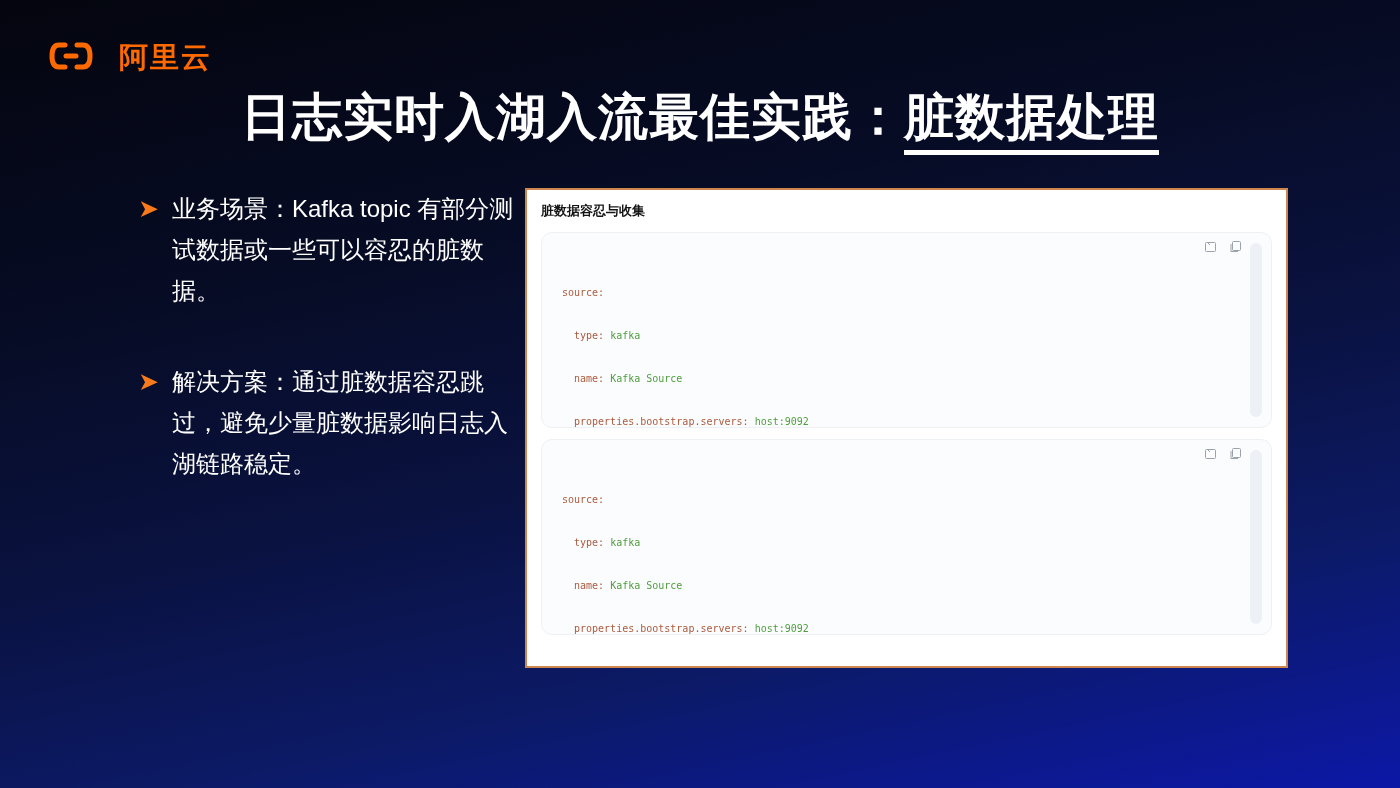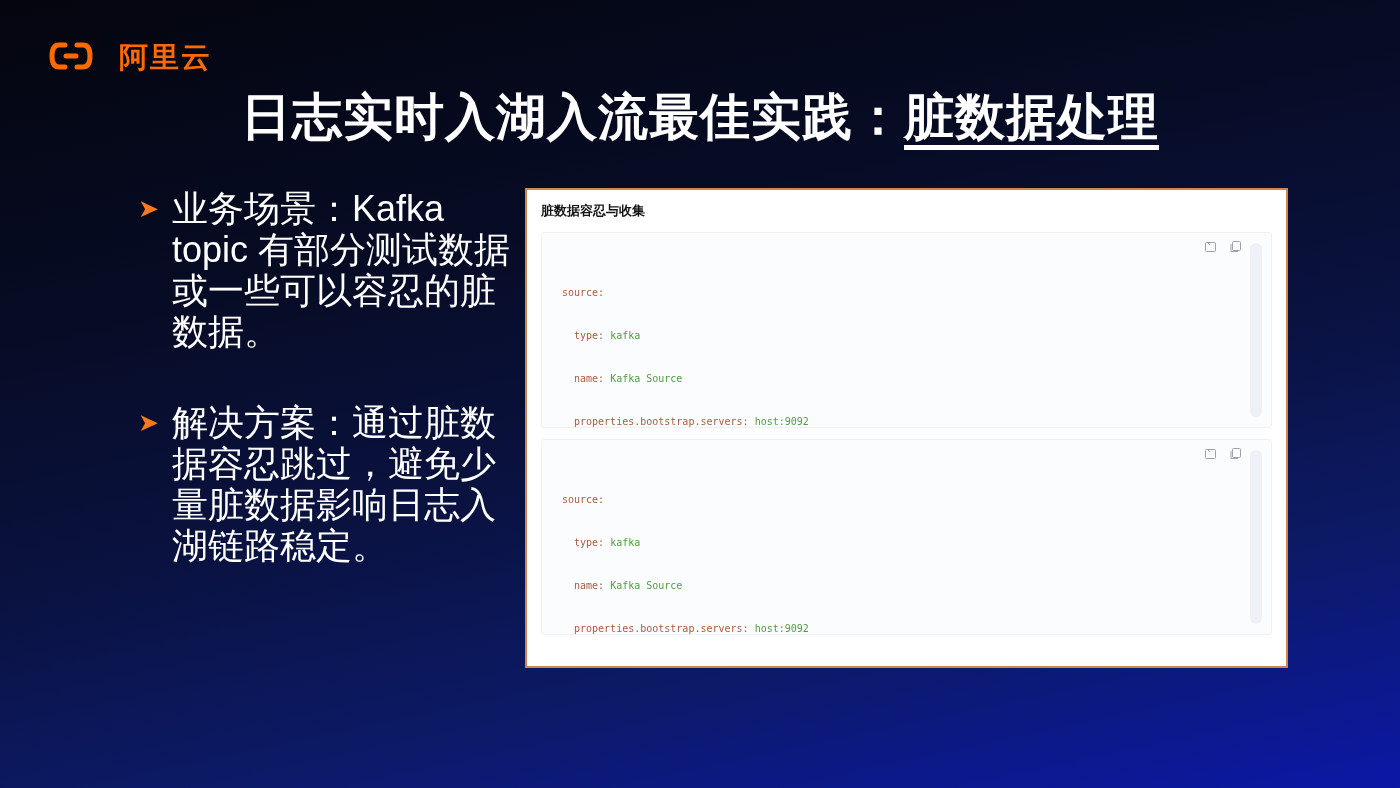--- a/index.html
+++ b/index.html
@@ -10,37 +10,37 @@
   }
   .slide { position:relative; width:1400px; height:788px; }
 
   
   .logo { position:absolute; left:48px; top:38px; display:flex; align-items:center; gap:25px; }
   .logo-text { color:#FF6A00; font-size:29px; font-weight:bold; letter-spacing:2px; }
 
   
   .title { position:absolute; left:0; top:84px; width:1400px; text-align:center;
            color:#ffffff; font-size:50px; font-weight:bold; letter-spacing:1px; }
-  .title .ul { border-bottom:5px solid #ffffff; }
+  .title .ul { border-bottom:5px solid #ffffff; padding-bottom:5px; }
 
   
   .bullets { position:absolute; left:138px; top:188px; width:382px; }
   .bullet { display:flex; gap:13px; margin-bottom:50px; }
   .bullet-arrow { color:#f97a1c; font-size:25px; line-height:41px; flex:0 0 auto; }
-  .bullet-text { color:#ffffff; font-size:36px; line-height:41px; }
+  .bullet-text { color:#ffffff; font-size:24px; line-height:41px; }
 
   
   .panel { position:absolute; left:525px; top:188px; width:763px; height:480px;
            background:#ffffff; border:2px solid #cf854e; padding:10px 14px 10px 14px;
            color:#262626; overflow:hidden; }
   .panel-heading { font-size:13px; font-weight:bold; color:#141414; margin:2px 0 12px 0; }
   .para { font-size:10.5px; line-height:18px; color:#333333; margin-bottom:10px; }
 
   
-  .codeblock { position:relative; background:#fbfcfd; border:1px solid #eef1f4; border-radius:3px;
+  .codeblock { position:relative; background:#fbfcfd; border:1px solid #eef1f4; border-radius:11px;
                height:196px; margin-bottom:11px; overflow:hidden; }
   .code-actions { position:absolute; top:6px; right:28px; display:flex; gap:10px; }
   .icon-btn { width:15px; height:15px; cursor:pointer; display:flex; align-items:center; justify-content:center; }
   .scrollstrip { position:absolute; top:10px; right:9px; bottom:10px; width:12px;
                  background:#edf1f6; border-radius:6px; cursor:pointer; }
   .code { font-family:"DejaVu Sans Mono", monospace; font-size:10px; line-height:14.4px;
           padding:24px 0 0 20px; white-space:pre; color:#3d3d3d; }
   .cl { height:14.4px; }
   .ind { padding-left:12px; }
   .k { color:#ab5b3e; }

